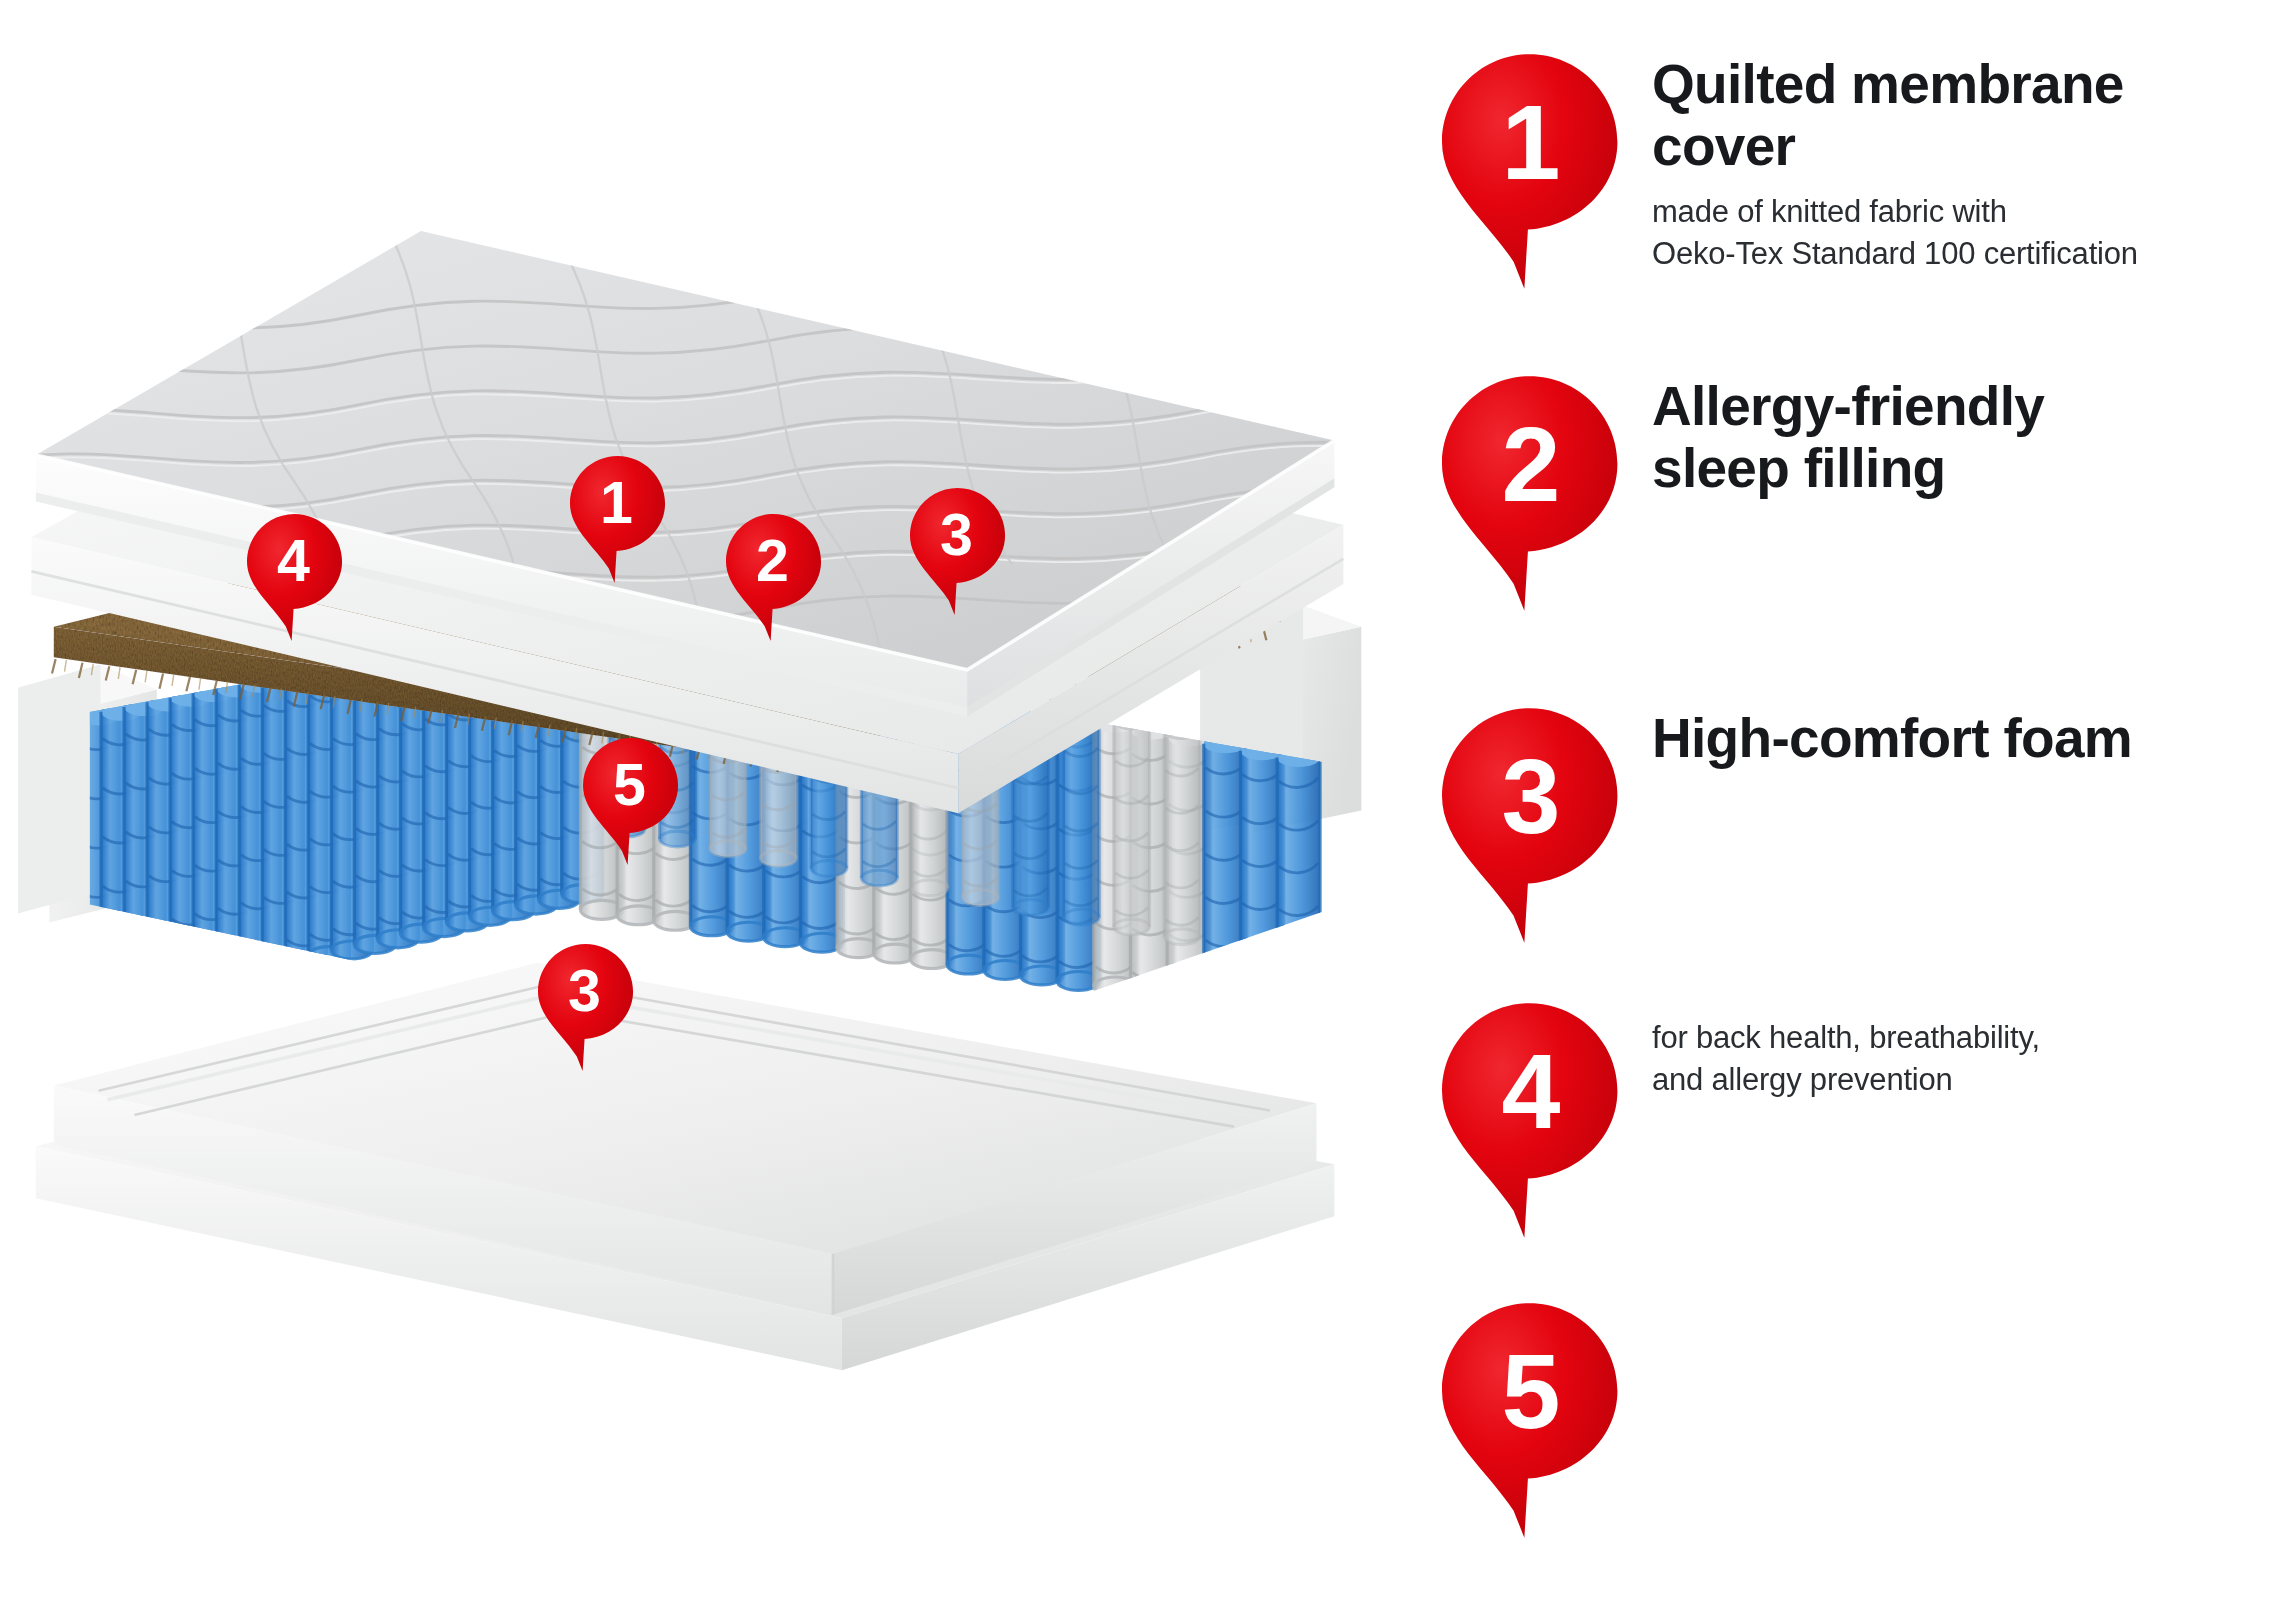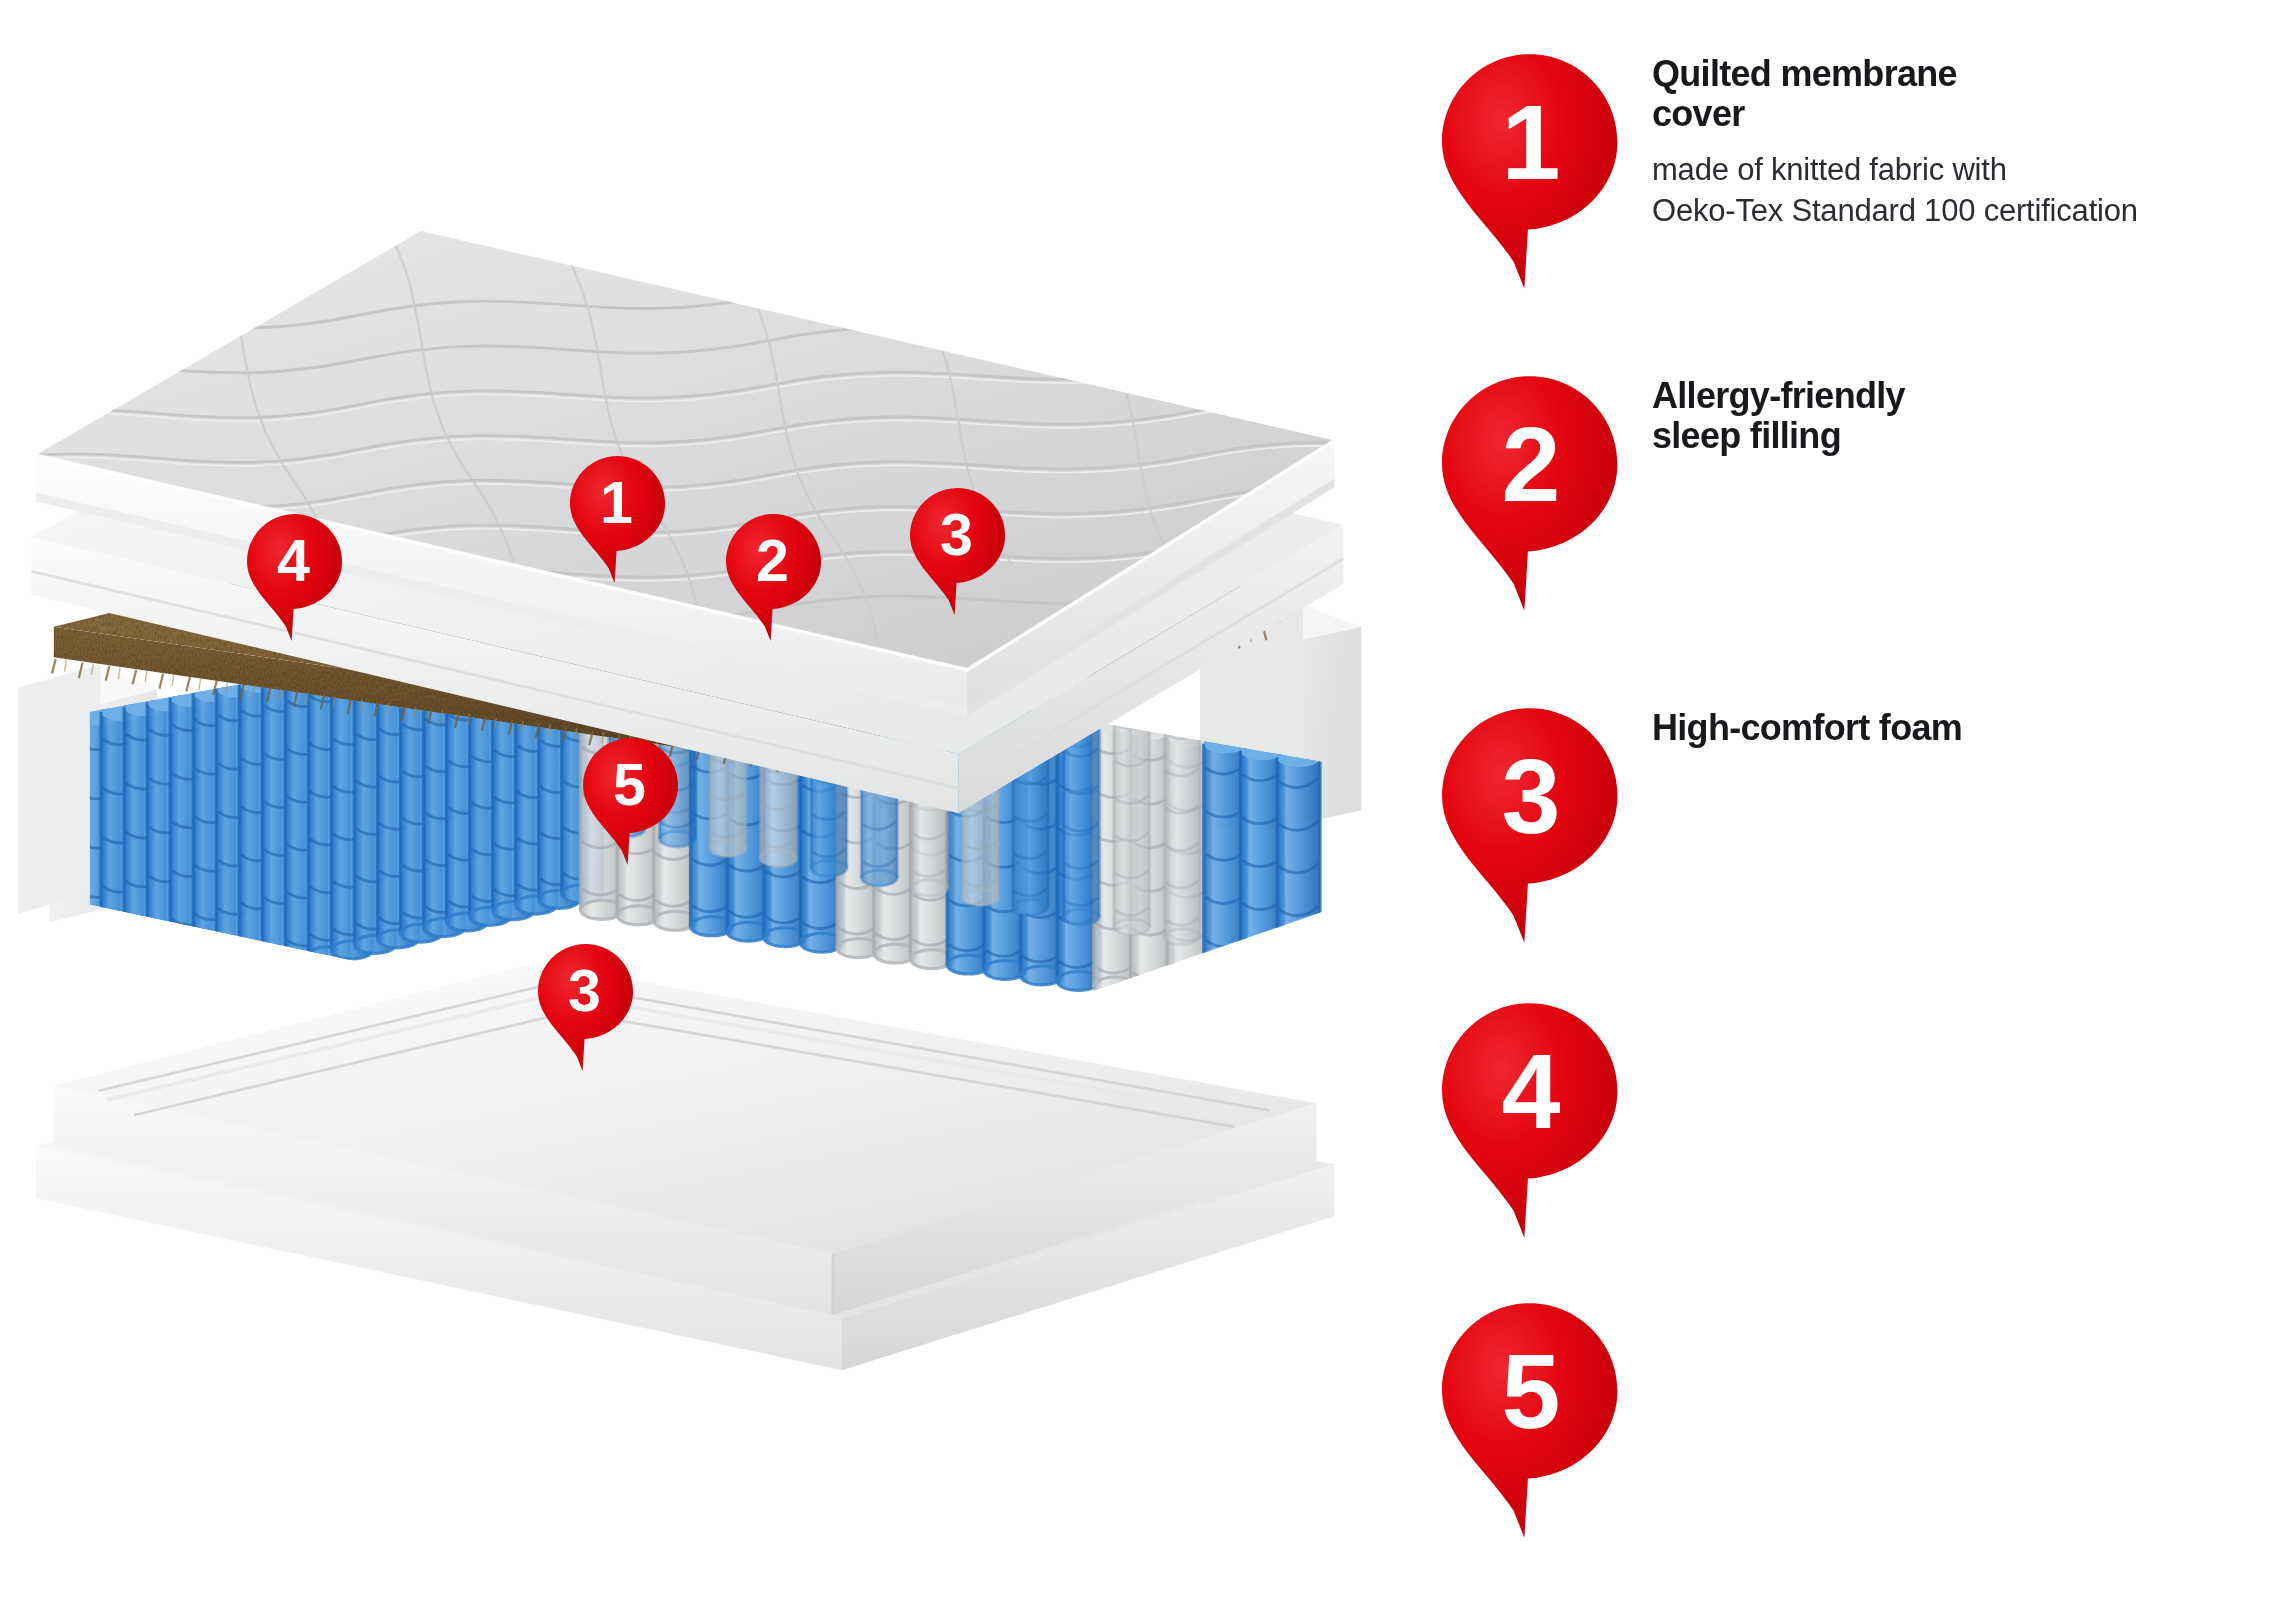--- a/index.html
+++ b/index.html
@@ -28,21 +28,21 @@
   .pin-num{
     position:absolute;left:0;top:0;width:176px;height:176px;
     display:flex;align-items:center;justify-content:center;
     color:#ffffff;font-weight:700;font-size:106px;line-height:1;
     font-family:"Liberation Sans","DejaVu Sans",sans-serif;
     letter-spacing:-1.8px;
     pointer-events:none;
   }
   .legend-text{position:absolute;left:219px;top:0;width:627px;}
   .legend-title{
-    font-size:36px;font-weight:700;color:#17191c;line-height:1.12;
+    font-size:55px;font-weight:700;color:#17191c;line-height:1.12;
     letter-spacing:-0.7px;
     font-family:"Liberation Sans","DejaVu Sans",sans-serif;
     white-space:pre-line;
   }
   .legend-sub{
     font-size:31px;font-weight:400;color:#2a2d31;line-height:1.33;
     margin-top:14.3px;letter-spacing:-0.2px;
     font-family:"Liberation Sans","DejaVu Sans",sans-serif;
     white-space:pre-line;
   }
@@ -968,20 +968,22 @@
                 <stop offset="0" stop-color="#f0272f"></stop>
                 <stop offset="0.42" stop-color="#e3040f"></stop>
                 <stop offset="1" stop-color="#b80008"></stop>
               </radialGradient>
             </defs>
             <path d="M98 0 C 44 0 0 44 0 98 C 0 150 52 188 80 232 L 92 262 L 96 196 C 152 192 196 150 196 98 C 196 44 152 0 98 0 Z" fill="url(#pg4)"></path>
           </svg>
           <div class="pin-num">4</div>
         </div>
         <div class="legend-text">
+          <div class="legend-sub">for back health, breathability,
+and allergy prevention</div>
         </div>
       </div>
       <div class="legend-row" style="top: 1303px;">
         <div class="pin-wrap">
           <svg class="pin-svg" viewBox="0 0 200 270" xmlns="http://www.w3.org/2000/svg">
             <defs>
               <radialGradient id="pg5" cx="0.34" cy="0.28" r="0.85">
                 <stop offset="0" stop-color="#f0272f"></stop>
                 <stop offset="0.42" stop-color="#e3040f"></stop>
                 <stop offset="1" stop-color="#b80008"></stop>

